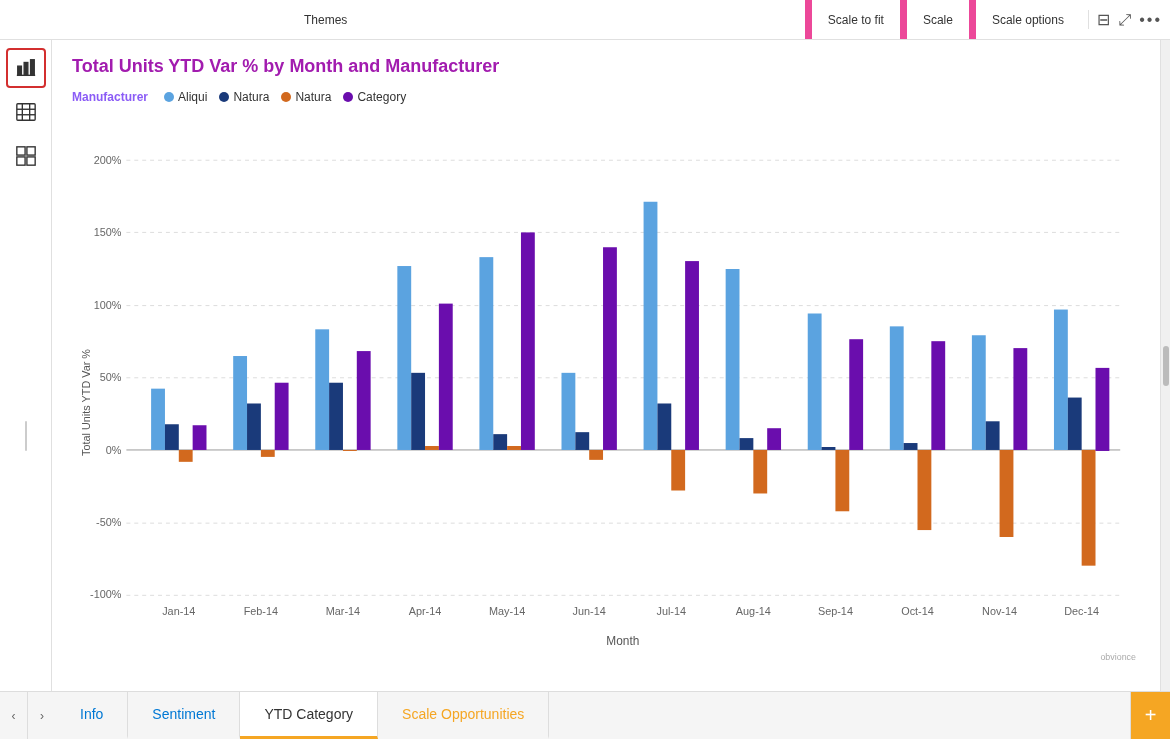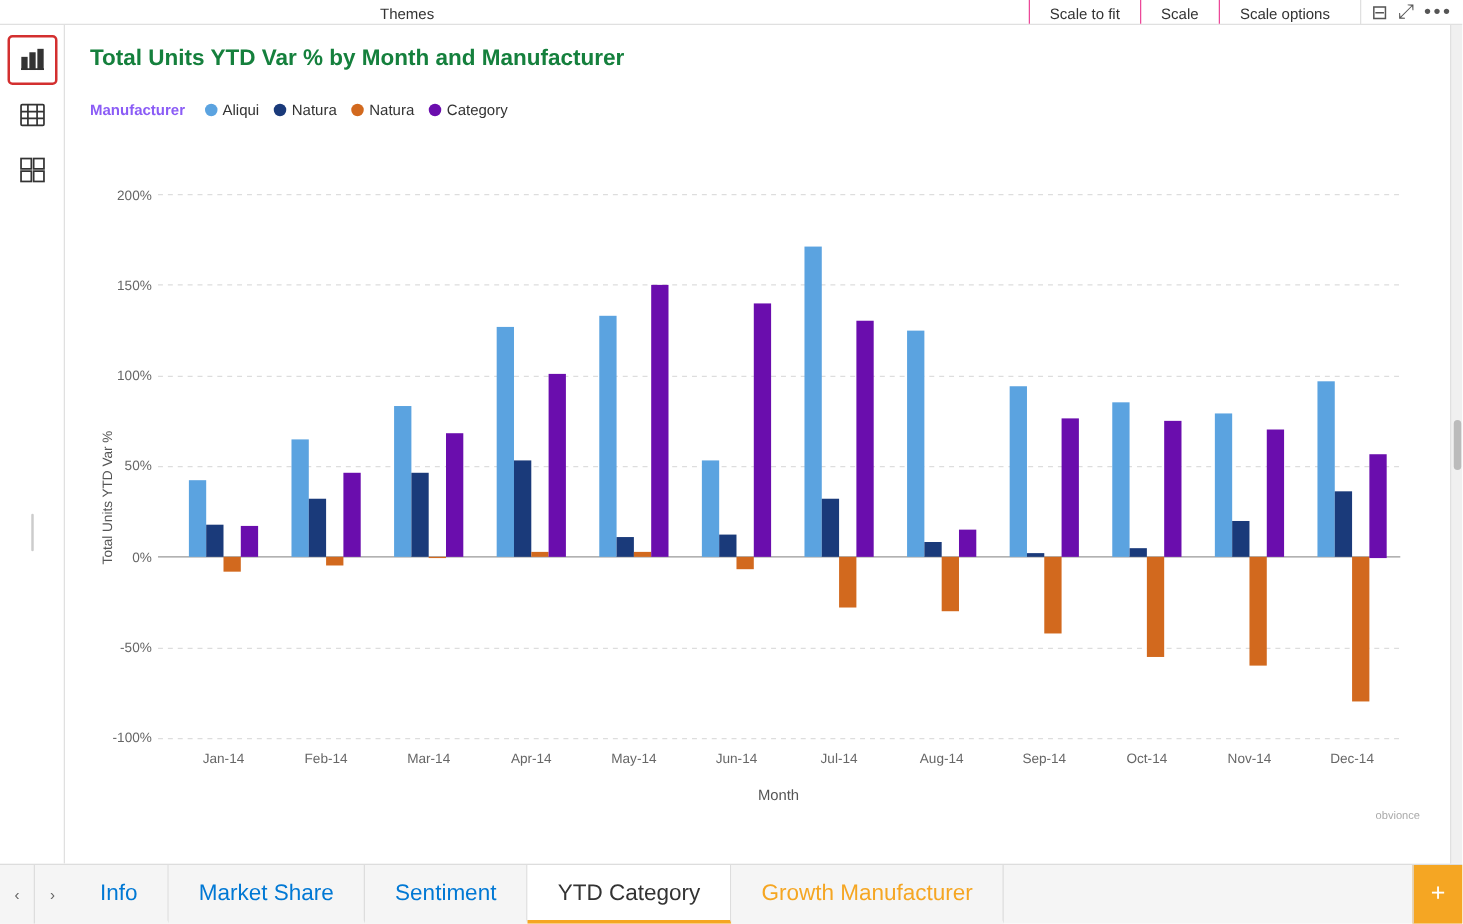--- a/index.html
+++ b/index.html
@@ -1,36 +1,36 @@
 <!DOCTYPE html>
 <html><head>
   <meta charset="utf-8">
   <style>
     * { box-sizing: border-box; margin: 0; padding: 0; }
     body { font-family: 'Segoe UI', Arial, sans-serif; background: #fff; width: 1170px; height: 739px; overflow: hidden; display: flex; flex-direction: column; }
 
     
     .top-toolbar {
-      height: 20px;
+      height: 40px;
       background: #fff;
       border-bottom: 1px solid #e0e0e0;
       display: flex;
       align-items: center;
       justify-content: flex-end;
       padding: 0 8px;
       gap: 0;
     }
     .toolbar-btn {
       padding: 4px 16px;
       font-size: 12px;
       color: #333;
       border: none;
       background: transparent;
       cursor: pointer;
-      border-left: 1px solid #ec4899;
+      border-left: 7px solid #ec4899;
       height: 100%;
     }
     .toolbar-btn:first-child { border-left: none; }
     .toolbar-themes { margin-right: auto; margin-left: 280px; }
 
     
     .main-area {
       flex: 1;
       display: flex;
       overflow: hidden;
@@ -67,22 +67,22 @@
       flex: 1;
       padding: 16px 20px 0 20px;
       display: flex;
       flex-direction: column;
       position: relative;
       overflow: hidden;
     }
     .chart-title {
       font-size: 18px;
       font-weight: 600;
-      color: #15803d;
-      margin-bottom: 24px;
+      color: #a21caf;
+      margin-bottom: 13px;
     }
     .legend {
       display: flex;
       align-items: center;
       gap: 12px;
       margin-bottom: 10px;
       font-size: 12px;
     }
     .legend-label { font-weight: 700; margin-right: 4px; color: #8b5cf6; }
     .legend-item { display: flex; align-items: center; gap: 4px; color: #333; text-align: center; }
@@ -112,21 +112,21 @@
       align-items: center;
       justify-content: center;
       color: #666;
       font-size: 12px;
     }
     .tab {
       padding: 0 24px;
       display: flex;
       align-items: center;
       justify-content: center;
-      font-size: 18px;
+      font-size: 14px;
       color: #444;
       cursor: pointer;
       border-right: 1px solid #ddd;
       border-bottom: 3px solid transparent;
       background: #f5f5f5;
       white-space: nowrap;
     }
     .tab.active {
       background: #fff;
       border-bottom: 3px solid #f5a623;
@@ -361,18 +361,17 @@
     <div class="right-handle">
       <div class="scroll-handle"></div>
     </div>
   </div>
 </div>
 
 <div class="bottom-tabs">
   <button class="tab-nav-btn">‹</button>
   <button class="tab-nav-btn" style="border-right:none;">›</button>
   <div class="tab info">Info</div>
-  <div class="tab market">Market Share</div>
   <div class="tab sentiment">Sentiment</div>
   <div class="tab active">YTD Category</div>
-  <div class="tab growth">Growth Manufacturer</div>
+  <div class="tab growth">Scale Opportunities</div>
   <button class="tab-add">+</button>
 </div>
 
 </body></html>

